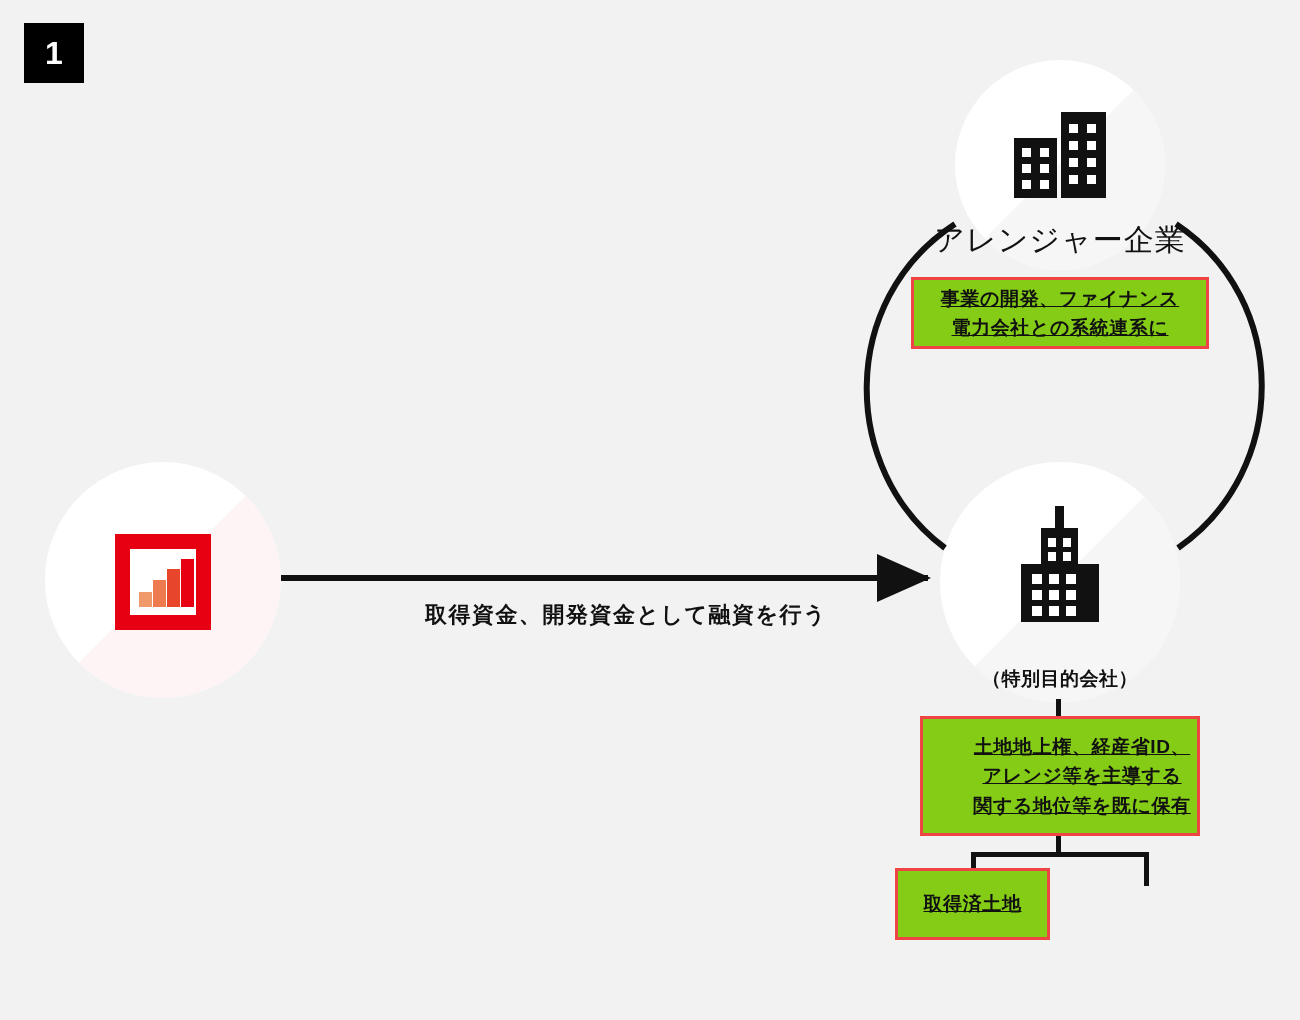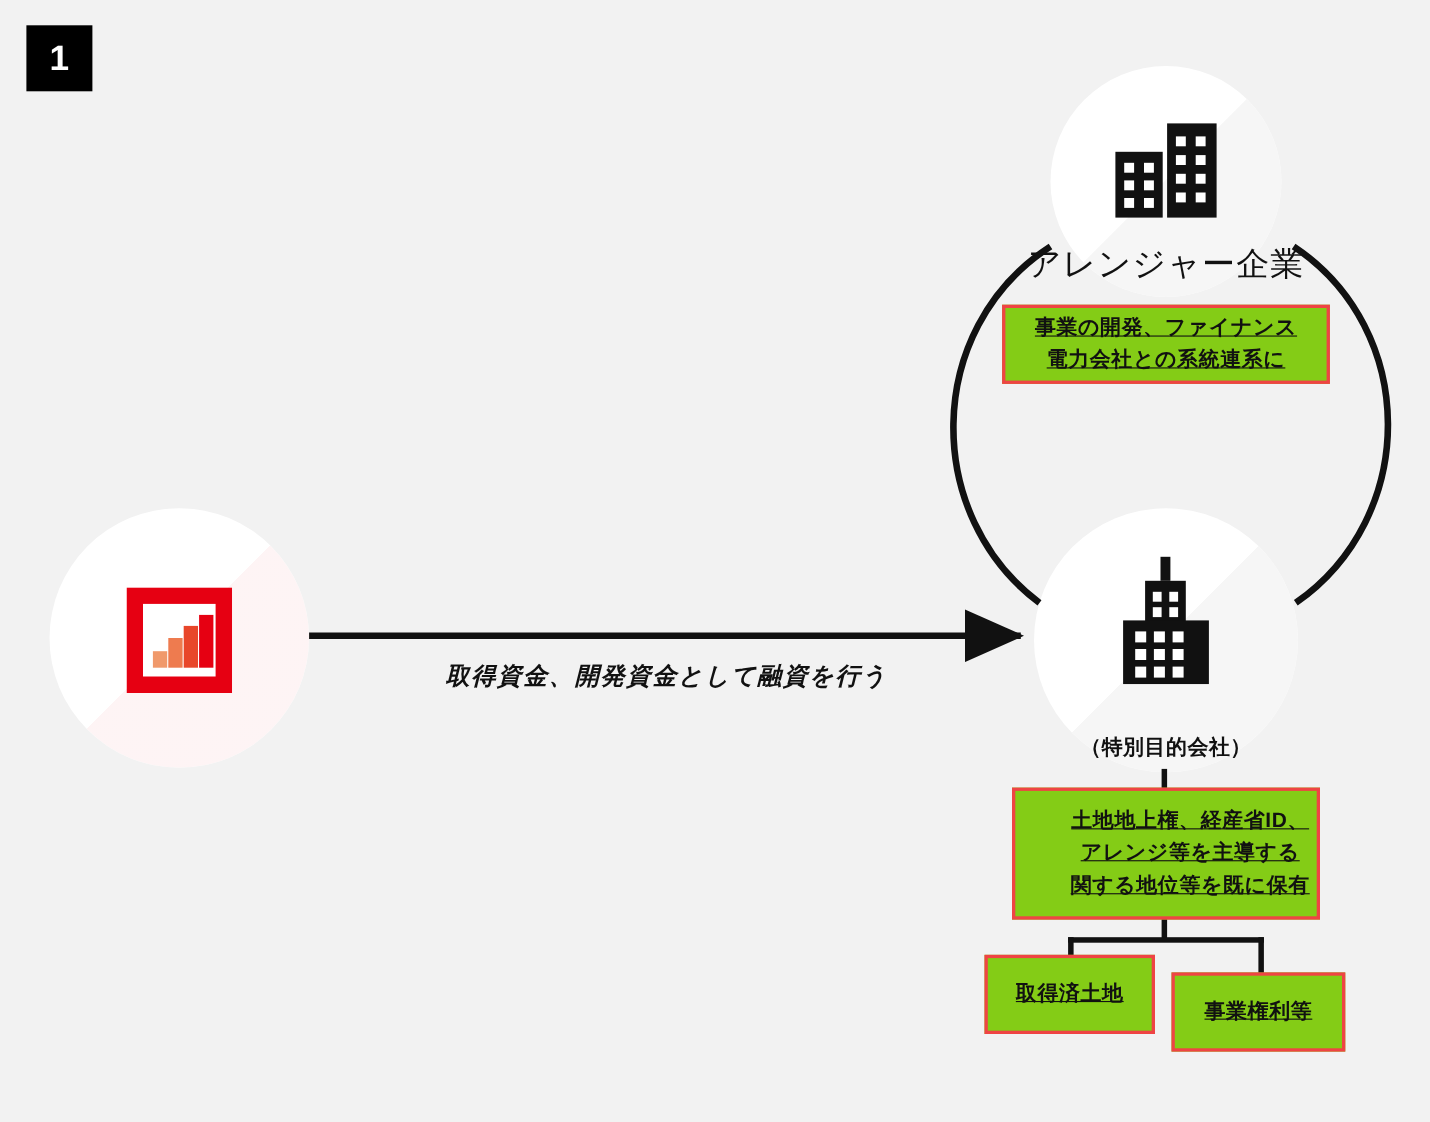--- a/index.html
+++ b/index.html
@@ -176,30 +176,29 @@
     position: absolute;
     left: 0; top: 0;
     width: 1300px; height: 1020px;
     z-index: 5;
     pointer-events: none;
   }
 
   
   #arrow-caption {
     position: absolute;
-    left: 276px;
+    left: 296px;
     top: 600px;
     width: 660px;
     text-align: center;
     font-size: 22px;
     font-weight: bold;
     letter-spacing: 1.5px;
     z-index: 6;
     white-space: nowrap;
-    font-style: italic;
   }
 </style>
 </head>
 <body>
 
 <div id="stage">
 
   <div class="step-badge">1</div>
 
   <div class="node-circle shadow-red" id="circle-lender">
@@ -288,23 +287,20 @@
   <div class="out-box" id="box-borrower-assets">
     <div class="ln">土地地上権、経産省ID、</div>
     <div class="ln">アレンジ等を主導する</div>
     <div class="ln">関する地位等を既に保有</div>
   </div>
 
   <div class="out-box" id="box-land">
     <div class="ln">取得済土地</div>
   </div>
 
-  <div class="out-box" id="box-rights">
-    <div class="ln">事業権利等</div>
-  </div>
 
   <svg id="vector-layer" viewBox="0 0 1300 1020">
     <defs>
       <marker id="arrowhead" markerWidth="9" markerHeight="8" refX="8.5" refY="4" orient="auto" markerUnits="strokeWidth">
         <path d="M0,0 L9,4 L0,8 Z" fill="#111111"></path>
       </marker>
     </defs>
 
     <path d="M 955 224 C 838 300, 840 470, 945 548" fill="none" stroke="#111111" stroke-width="6" stroke-linecap="butt"></path>
 

